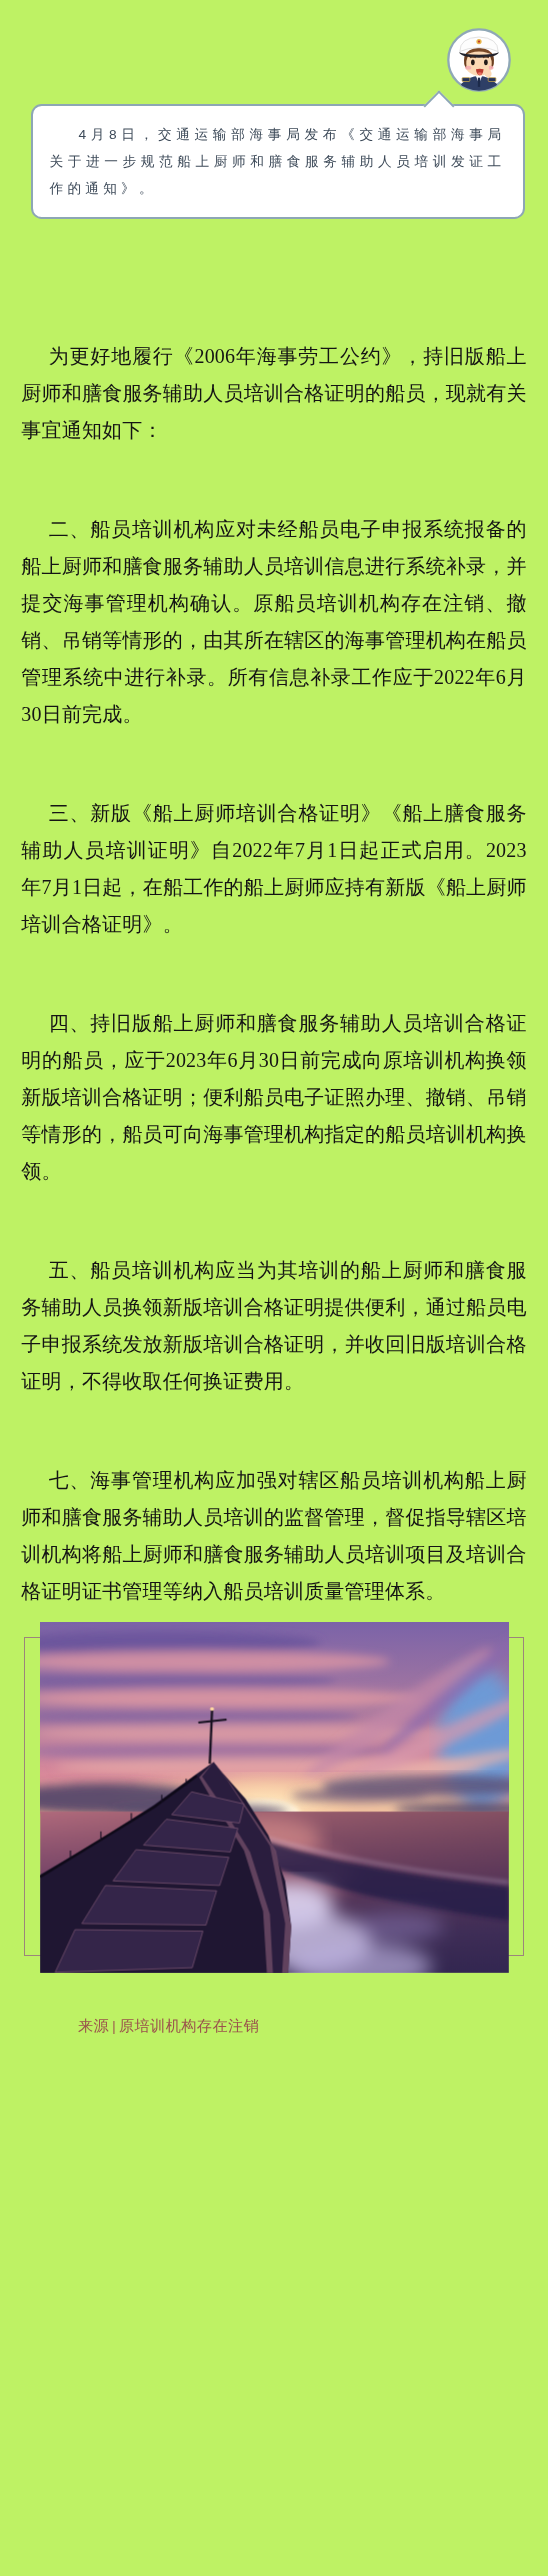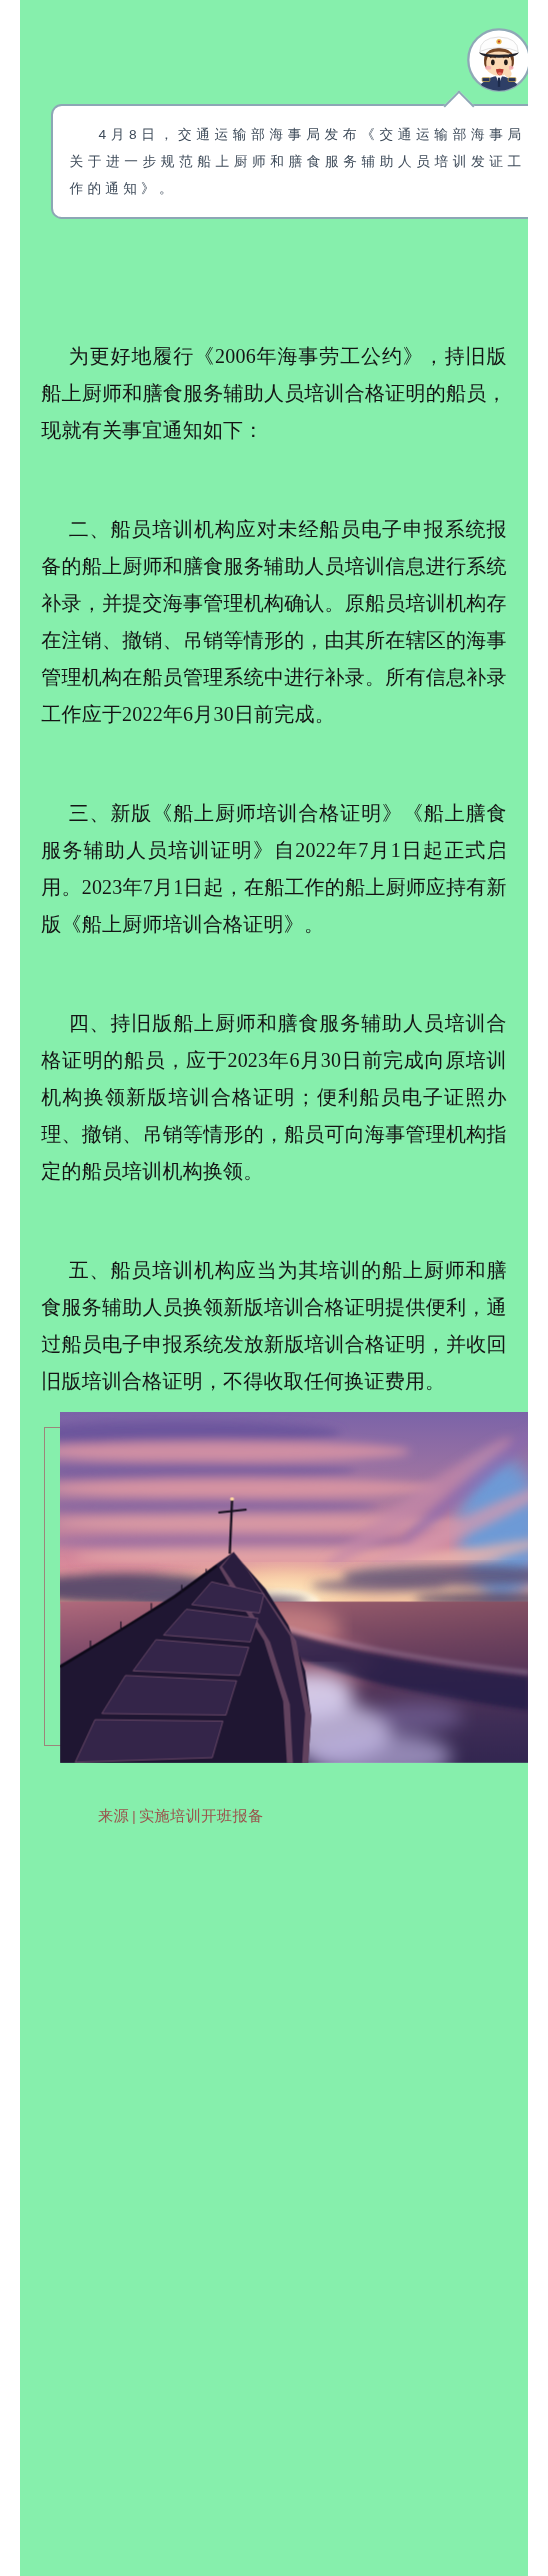--- a/index.html
+++ b/index.html
@@ -1,16 +1,16 @@
 <!DOCTYPE html>
 <html style="font-size:12.2px"><head>
 <meta charset="utf-8">
 <style>
   html,body{margin:0;padding:0;background:#ffffff;}
-  .page{position:relative;width:508px;height:2576px;margin:0 auto;background:#86efac;overflow:hidden;
+  .page{position:relative;width:548px;height:2576px;margin:0 auto;background:#bef264;overflow:hidden;
         font-family:"Liberation Serif","DejaVu Serif",serif;}
   
   .avatar{position:absolute;left:446px;top:27.4px;width:66px;height:66px;}
   
   .bubble{position:relative;box-sizing:border-box;margin:104px 0 0 30.5px;width:494px;height:115px;
           border:2.3px solid #8da6b5;border-radius:10.7px;background:#fff;
           padding:14.5px 17px 0 17px;}
   .bubble-pointer{position:absolute;left:395px;top:-10.7px;width:20px;height:20px;background:#fff;
           border-left:2.3px solid #8da6b5;border-top:2.3px solid #8da6b5;transform:rotate(45deg);}
   .bubble-text{font-family:"Liberation Sans","DejaVu Sans",sans-serif;
@@ -85,20 +85,21 @@
     <div class="bubble-pointer"></div>
     <div class="bubble-text">4月8日，交通运输部海事局发布《交通运输部海事局关于进一步规范船上厨师和膳食服务辅助人员培训发证工作的通知》。</div>
   </div>
 
   <div class="article">
     <p>为更好地履行《2006年海事劳工公约》，持旧版船上厨师和膳食服务辅助人员培训合格证明的船员，现就有关事宜通知如下：</p>
     <p>二、船员培训机构应对未经船员电子申报系统报备的船上厨师和膳食服务辅助人员培训信息进行系统补录，并提交海事管理机构确认。原船员培训机构存在注销、撤销、吊销等情形的，由其所在辖区的海事管理机构在船员管理系统中进行补录。所有信息补录工作应于2022年6月30日前完成。</p>
     <p>三、新版《船上厨师培训合格证明》《船上膳食服务辅助人员培训证明》自2022年7月1日起正式启用。2023年7月1日起，在船工作的船上厨师应持有新版《船上厨师培训合格证明》。</p>
     <p>四、持旧版船上厨师和膳食服务辅助人员培训合格证明的船员，应于2023年6月30日前完成向原培训机构换领新版培训合格证明；便利船员电子证照办理、撤销、吊销等情形的，船员可向海事管理机构指定的船员培训机构换领。</p>
     <p>五、船员培训机构应当为其培训的船上厨师和膳食服务辅助人员换领新版培训合格证明提供便利，通过船员电子申报系统发放新版培训合格证明，并收回旧版培训合格证明，不得收取任何换证费用。</p>
+    <p>七、海事管理机构应加强对辖区船员培训机构船上厨师和膳食服务辅助人员培训的监督管理，督促指导辖区培训机构将船上厨师和膳食服务辅助人员培训项目及培训合格证明证书管理等纳入船员培训质量管理体系。</p>
   </div>
 
   <div class="figure">
     <div class="frame"></div>
     <svg viewBox="0 0 616 461">
       <defs>
         <linearGradient id="sky" x1="0" y1="0" x2="0" y2="1">
           <stop offset="0" stop-color="#7b63a8"></stop>
           <stop offset="0.45" stop-color="#a9799f"></stop>
           <stop offset="0.8" stop-color="#d9899a"></stop>
@@ -205,17 +206,17 @@
         <line x1="192" y1="215" x2="192" y2="206"></line>
       </g>
 
       <line x1="223" y1="186" x2="226" y2="116" stroke="#16101f" stroke-width="3"></line>
       <line x1="208" y1="132" x2="245" y2="128" stroke="#16101f" stroke-width="2.5"></line>
       <circle cx="226" cy="114" r="2.5" fill="#ffd9a0"></circle>
     </svg>
   </div>
 
   <div class="source">
-    <span>来源</span><span class="sep">|</span><span>实施培训开班报备</span>
+    <span>来源</span><span class="sep">|</span><span>原培训机构存在注销</span>
   </div>
 
 </div>
 
 
 </body></html>

